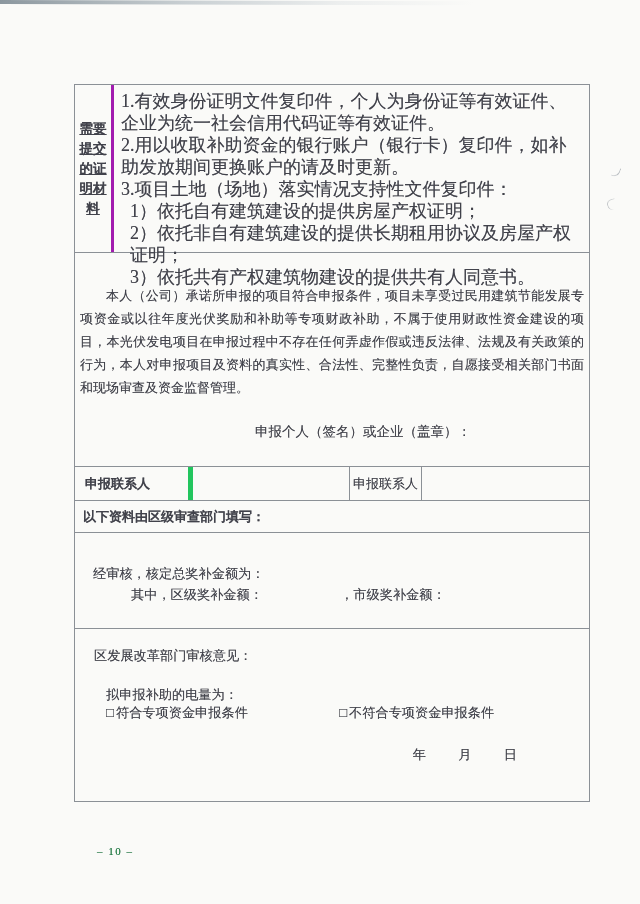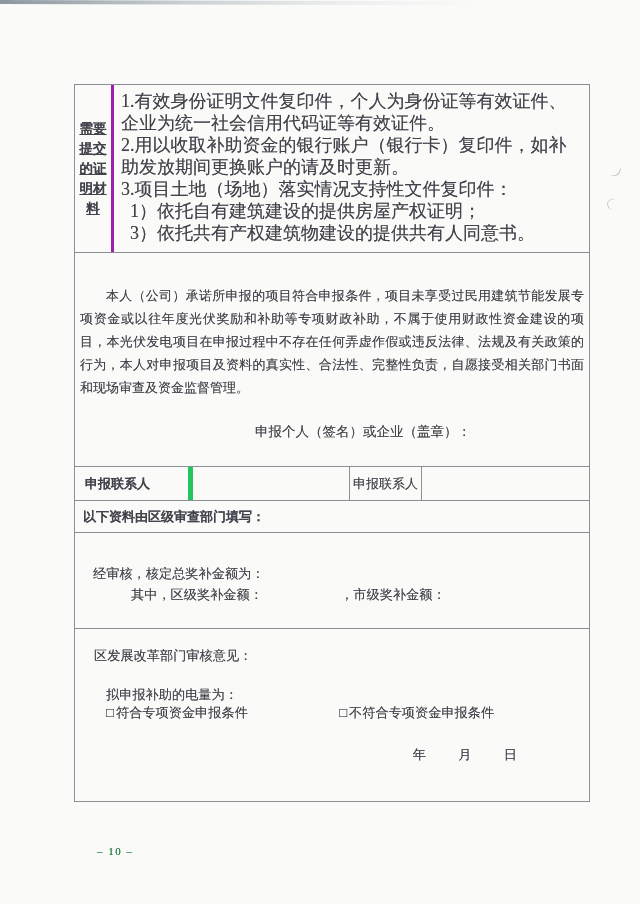--- a/index.html
+++ b/index.html
@@ -118,20 +118,21 @@
 
     <div class="row row-materials">
       <div class="cell-mat-header">
         <div class="vertical-label">需要提交的证明材料</div>
       </div>
       <div class="cell-mat-content">
         <div class="mat-item">1.有效身份证明文件复印件，个人为身份证等有效证件、企业为统一社会信用代码证等有效证件。</div>
         <div class="mat-item">2.用以收取补助资金的银行账户（银行卡）复印件，如补助发放期间更换账户的请及时更新。</div>
         <div class="mat-item">3.项目土地（场地）落实情况支持性文件复印件：</div>
         <div class="mat-subitem">1）依托自有建筑建设的提供房屋产权证明；</div>
+        <div class="mat-subitem">2）依托非自有建筑建设的提供长期租用协议及房屋产权证明；</div>
         <div class="mat-subitem">3）依托共有产权建筑物建设的提供共有人同意书。</div>
       </div>
     </div>
 
     <div class="row row-commitment">
       <p class="commitment-par">本人（公司）承诺所申报的项目符合申报条件，项目未享受过民用建筑节能发展专项资金或以往年度光伏奖励和补助等专项财政补助，不属于使用财政性资金建设的项目，本光伏发电项目在申报过程中不存在任何弄虚作假或违反法律、法规及有关政策的行为，本人对申报项目及资料的真实性、合法性、完整性负责，自愿接受相关部门书面和现场审查及资金监督管理。</p>
       <div class="signature-line">申报个人（签名）或企业（盖章）：</div>
     </div>
 
     <div class="row row-contact">

